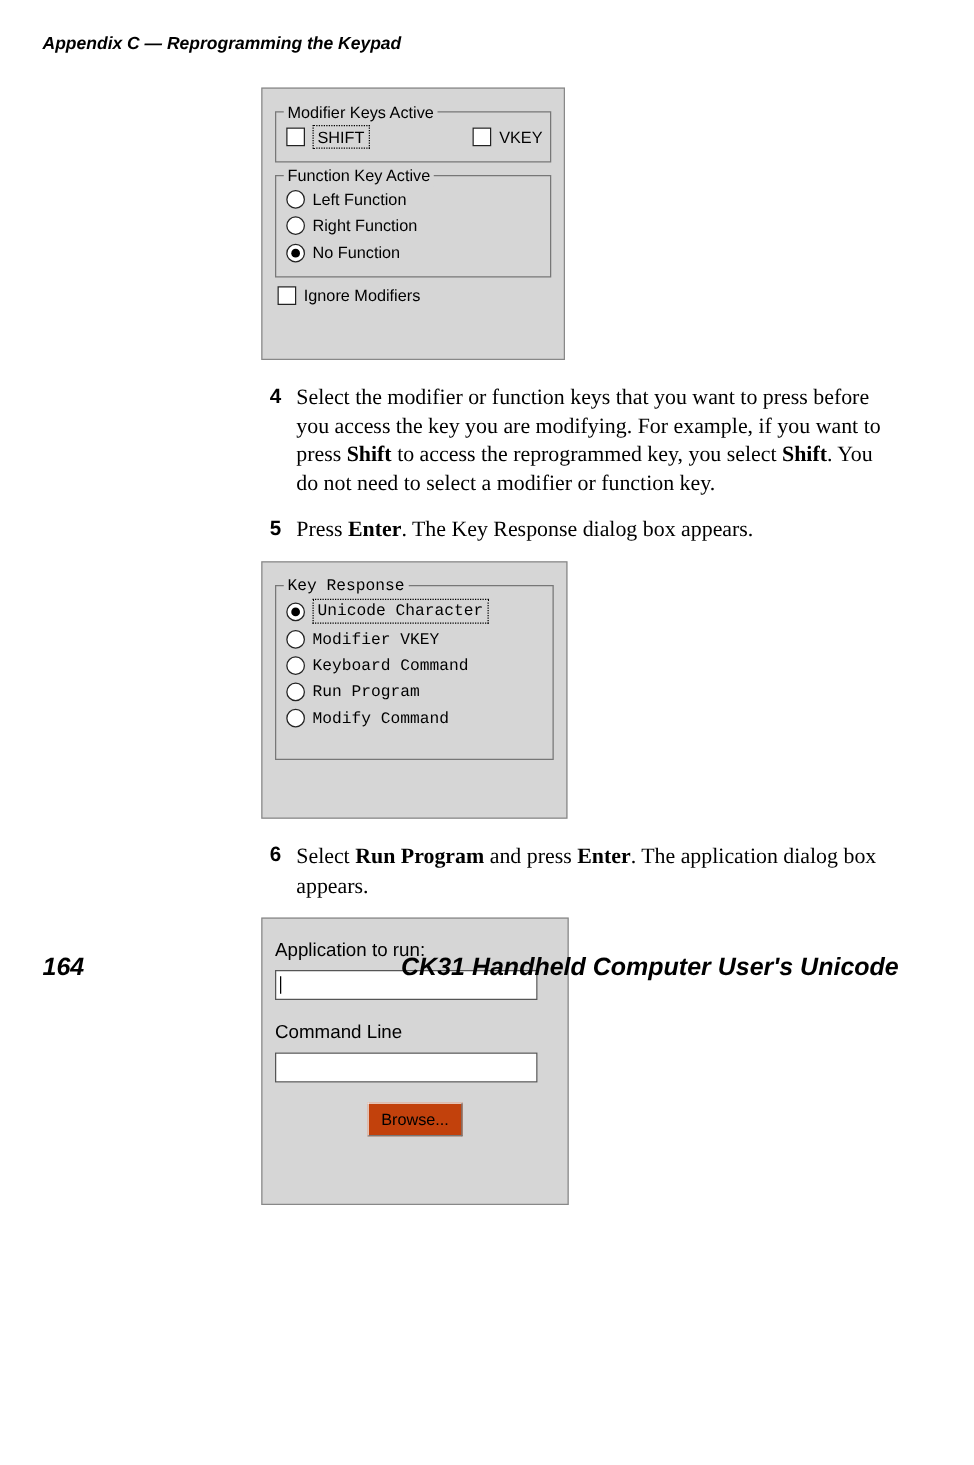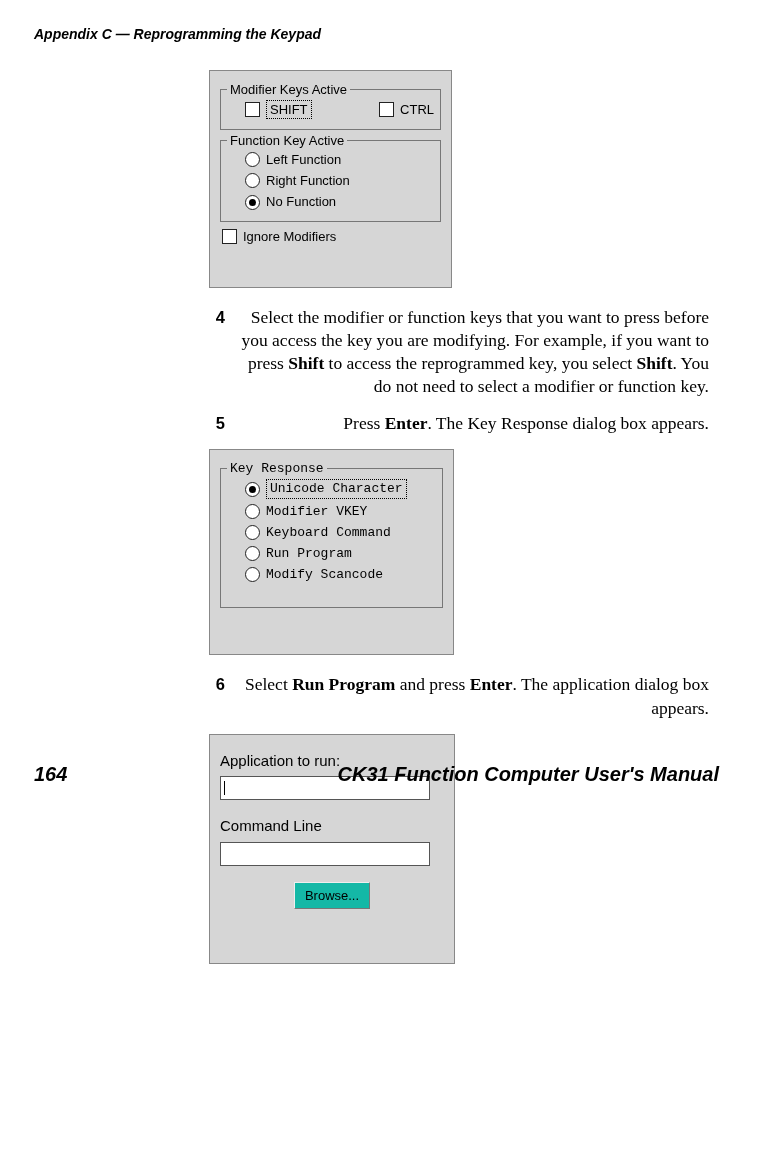--- a/index.html
+++ b/index.html
@@ -35,21 +35,21 @@
     font-family: Tahoma, Arial, sans-serif;
     font-size: 13px;
     color: #000;
     margin-bottom: 18px;
   }
   .shot1 { width: 243px; height: 218px; padding: 8px 6px 6px 6px; }
   .groupbox {
     border: 1px solid #777;
     position: relative;
     margin: 10px 4px 6px 4px;
-    padding: 8px 6px 6px 22px;
+    padding: 8px 6px 6px 6px;
   }
   .groupbox-legend {
     position: absolute;
     top: -9px; left: 6px;
     background: #d6d6d6;
     padding: 0 3px;
     font-size: 13px;
     white-space: nowrap;
   }
   .row { display: flex; align-items: center; gap: 6px; margin: 2px 0 4px 2px; }
@@ -73,33 +73,33 @@
   }
   .step-num {
     font-family: Arial, Helvetica, sans-serif;
     font-weight: bold;
     font-size: 16.5px;
     width: 16px;
     flex: 0 0 16px;
     text-align: right;
     padding-top: 1px;
   }
-  .step-body { flex: 1; text-align: right; }
+  .step-body { flex: 1; }
   b.kw { font-weight: bold; }
   .shot2 { width: 245px; height: 206px; padding: 8px 6px 6px 6px; }
   .shot3 { width: 246px; height: 230px; padding: 12px 10px 8px 10px; }
   .fieldlabel { font-size: 15px; margin: 4px 0 6px 0; }
   .textfield {
     width: 210px; height: 24px; background: #fff; border: 1.5px solid #555;
     display: flex; align-items: center; padding: 0 3px; font-size: 12px;
   }
   .caret { width: 1px; height: 14px; background: #000; }
   .btn {
     display: inline-block;
-    background: #14b8a6;
+    background: #c2410c;
     border: 1.5px solid #777;
     border-top-color: #eee; border-left-color: #eee;
     padding: 4px 10px;
     font-size: 13px;
     margin-top: 16px;
   }
   .footer {
     position: absolute;
     left: 34px; right: 60px; bottom: 38px;
     display: flex; justify-content: space-between;
@@ -118,21 +118,21 @@
   <div class="content">
 
     <div class="ui-shot shot1">
       <div class="groupbox">
         <span class="groupbox-legend">Modifier Keys Active</span>
         <div class="row">
           <span class="chk"></span>
           <span class="dotted-focus">SHIFT</span>
           <span style="flex:1"></span>
           <span class="chk"></span>
-          <span>CTRL</span>
+          <span>VKEY</span>
         </div>
       </div>
       <div class="groupbox">
         <span class="groupbox-legend">Function Key Active</span>
         <div class="row">
             <span class="opt"></span>
             <span>Left Function</span>
           </div>
         <div class="row">
             <span class="opt"></span>
@@ -181,21 +181,21 @@
         <div class="row">
             <span class="opt"></span>
             <span>Keyboard Command</span>
           </div>
         <div class="row">
             <span class="opt"></span>
             <span>Run Program</span>
           </div>
         <div class="row">
             <span class="opt"></span>
-            <span>Modify Scancode</span>
+            <span>Modify Command</span>
           </div>
       </div>
     </div>
 
     <div class="step">
       <div class="step-num">6</div>
       <div class="step-body">
         <span>Select </span><b class="kw">Run Program</b><span> and press </span><b class="kw">Enter</b><span>. The application dialog box appears.</span>
       </div>
     </div>
@@ -209,16 +209,16 @@
       <div class="textfield"></div>
       <div style="text-align:center;">
         <span class="btn">Browse...</span>
       </div>
     </div>
 
   </div>
 
   <div class="footer">
     <span>164</span>
-    <span>CK31 Function Computer User's Manual</span>
+    <span>CK31 Handheld Computer User's Unicode</span>
   </div>
 
 </div>
 
 </body></html>

